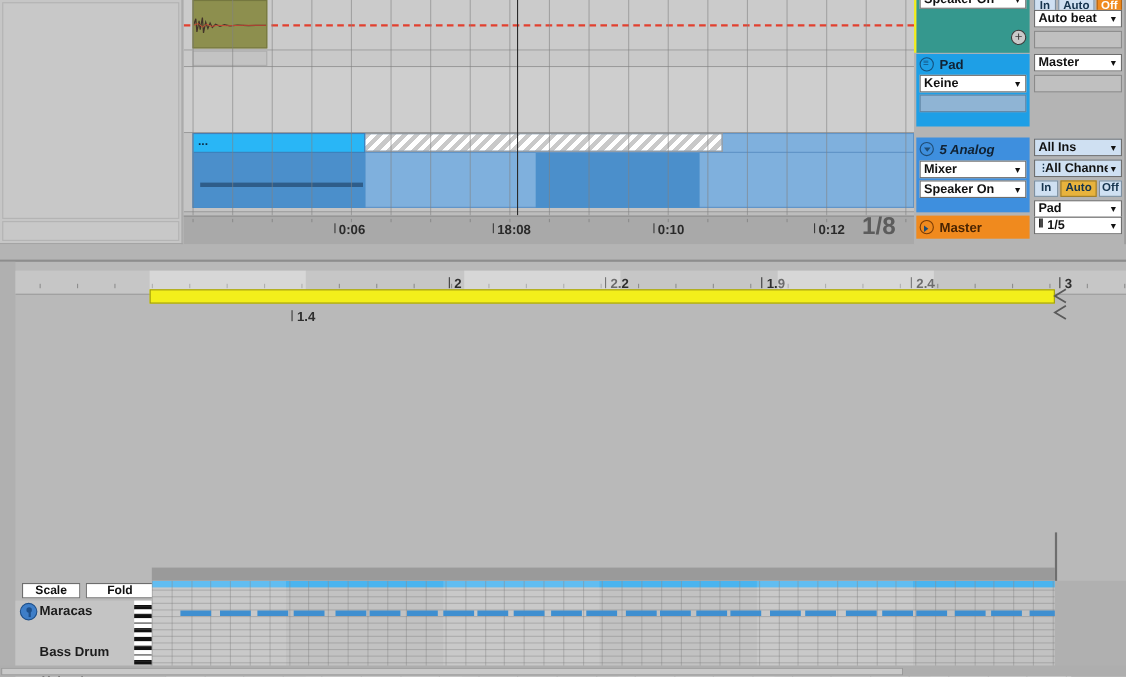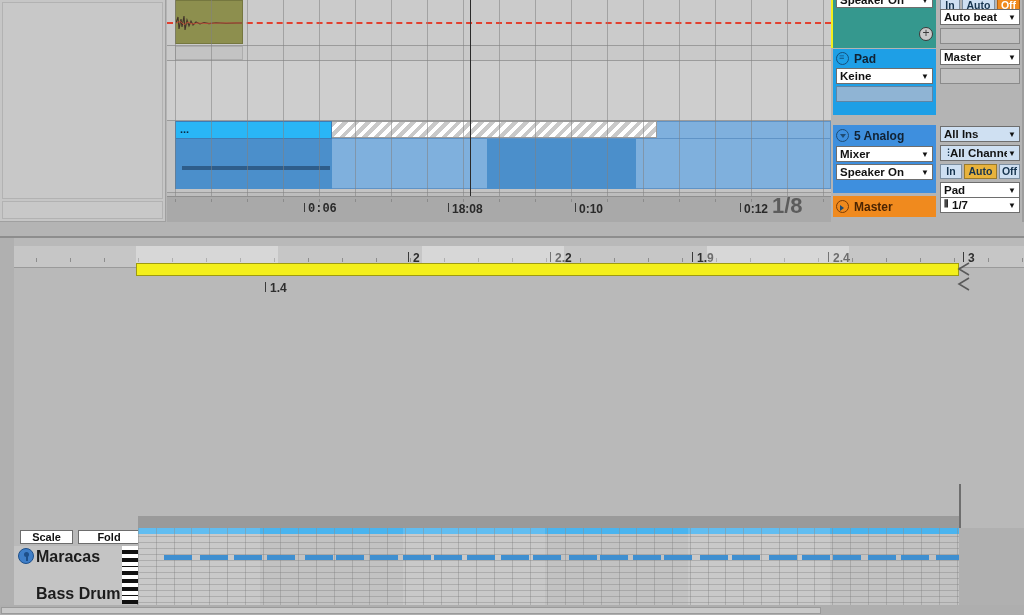--- a/index.html
+++ b/index.html
@@ -59,21 +59,21 @@
   #playhead{ position:absolute; left:303px; top:0; width:1px; height:196px; background:#2a2a2a;}
 
   #timeRuler{ position:absolute; left:0; top:196px; width:664px; height:26px;
      background:#a9a9a9; border-top:1px solid #8f8f8f;}
   .tickS{ position:absolute; top:2px; width:1px; height:3px; background:#8b8b8b;}
   .tlab{ position:absolute; top:5px; font-size:12px; font-weight:bold; color:#2a2a2a;
      white-space:nowrap;}
   .tlab:before{ content:""; position:absolute; left:-4px; top:1px; width:1px; height:9px;
      background:#3a3a3a;}
   #sig{ position:absolute; left:772px; top:194px; width:58px; height:24px;
-     font-size:22px; font-weight:bold; color:#5c5c5c; text-align:left; line-height:24px;
+     font-size:22px; font-weight:bold; color:#5c5c5c; text-align:center; line-height:24px;
      padding-right:4px; }
 
   
   #mixCol{ position:absolute; left:831px; top:0; width:193px; height:222px; background:#b4b4b4;}
   .chanHdr{ position:absolute; left:2px; width:103px; height:19px; display:flex;
       align-items:center; font-weight:bold; font-size:12px; padding-left:3px; color:#123; }
   .tri{ width:13px; height:13px; border-radius:50%; border:1.6px solid #1f4c74;
       display:inline-block; margin-right:5px; position:relative; flex:none;}
   .tri:after{ content:""; position:absolute; left:3px; top:3.5px;
       border-left:4px solid #1f4c74; border-top:3px solid transparent;
@@ -101,21 +101,21 @@
   #loopBar{ position:absolute; left:136px; top:25px; width:823px; height:13px;
      background:#f3ef1b; border:1px solid #9d9a10;}
   #loopEnd{ position:absolute; left:955px; top:23px; width:16px; height:34px;}
   #fold{ position:absolute; left:20px; top:292px; width:53px; height:14px; }
   #scale{ position:absolute; left:78px; top:292px; width:62px; height:14px; }
   .ebtn{ background:#fff; border:1px solid #6d6d6d; font-weight:bold; font-size:11px;
      text-align:center; line-height:12px; color:#111;}
 
   #noteNames{ position:absolute; left:14px; top:308px; width:124px; height:60px;
      background:#c4c4c4; border-right:1px solid #909090;}
-  .nname{ position:absolute; left:36px; font-size:16px; font-weight:bold; color:#1c1c1c;}
+  .nname{ position:absolute; left:36px; font-size:12px; font-weight:bold; color:#1c1c1c;}
   #pianoKeys{ position:absolute; left:122px; top:308px; width:16px; height:60px;}
   .wkey{ position:absolute; left:0; width:16px; background:#fff; border-bottom:1px solid #111;}
   .bkey{ position:absolute; left:0; width:16px; background:#111;}
 
   #noteGrid{ position:absolute; left:138px; top:290px; width:821px; height:78px;
      background:#c2c2c2; overflow:hidden;}
   #noteGridRight{ position:absolute; left:959px; top:290px; width:65px; height:78px;
      background:#b0b0b0;}
   .gbandL{ position:absolute; top:0; bottom:0; background:rgba(255,255,255,.13);}
   .nrow{ position:absolute; left:0; width:821px; height:1px; background:rgba(120,120,120,.35);}
@@ -217,23 +217,23 @@
         <div class="tickS" style="left: 332px;"></div>
         <div class="tickS" style="left: 368px;"></div>
         <div class="tickS" style="left: 404px;"></div>
         <div class="tickS" style="left: 440px;"></div>
         <div class="tickS" style="left: 476px;"></div>
         <div class="tickS" style="left: 512px;"></div>
         <div class="tickS" style="left: 548px;"></div>
         <div class="tickS" style="left: 584px;"></div>
         <div class="tickS" style="left: 620px;"></div>
         <div class="tickS" style="left: 656px;"></div>
-        <div class="tlab" style="left: 141px; font-family: Liberation Mono, monospace;">0:06</div>
+        <div class="tlab" style="left: 141px;">0:06</div>
         <div class="tlab" style="left: 285px;">18:08</div>
-        <div class="tlab" style="left: 412px; text-align: center;">0:10</div>
+        <div class="tlab" style="left: 431px; text-align: center;">0:10</div>
         <div class="tlab" style="left: 577px;">0:12</div>
       </div>
   </div>
 
   <div id="sig">1/8</div>
 
   <div id="mixCol">
 
     <div style="position:absolute;left:2px;top:0;width:103px;height:48px;background:#35988e;"></div>
     <div style="position:absolute;left:0;top:0;width:2px;height:48px;background:#f3ef1b;"></div>
@@ -264,21 +264,21 @@
       <span class="arw">▼</span>
     </div>
     <div class="slot" style="left:5px;top:86px;width:97px;background:#8fb4d4;border-color:#5f85a5;"></div>
     <div class="dd" style="left:109px;top:49px;width:80px;">
       <span class="cap">Master</span>
       <span class="arw">▼</span>
     </div>
     <div class="slot" style="left:109px;top:68px;width:80px;"></div>
 
     <div style="position:absolute;left:2px;top:125px;width:103px;height:68px;background:#3e8fde;"></div>
-    <div class="chanHdr" style="top:126px;">
+    <div class="chanHdr" style="top:126px;font-style:italic;">
       <span class="tri down"></span>
       <span>5 Analog</span>
     </div>
     <div class="dd" style="left:5px;top:146px;width:97px;">
       <span class="cap">Mixer</span>
       <span class="arw">▼</span>
     </div>
     <div class="dd" style="left:5px;top:164px;width:97px;">
       <span class="cap">Speaker On</span>
       <span class="arw">▼</span>
@@ -300,21 +300,21 @@
       <span class="arw">▼</span>
     </div>
 
     <div style="position:absolute;left:2px;top:196px;width:103px;height:21px;background:#f08a1e;"></div>
     <div class="chanHdr" style="top:196px;height:21px;color:#4a2402;">
       <span class="tri" style="border-color:#7a3c06;"></span>
       <span>Master</span>
     </div>
     <div class="dd" style="left:109px;top:197px;width:80px;padding-left:11px;">
       <span style="position:absolute;left:3px;top:0px;font-size:10px;font-weight:bold;">⦀</span>
-      <span class="cap">1/7</span>
+      <span class="cap">1/5</span>
       <span class="arw">▼</span>
     </div>
     <div style="position:absolute;left:191px;top:0;width:2px;height:222px;background:#9d9d9d;"></div>
   </div>
 
   <div id="editor">
     <div id="edLeftRail"></div>
 
     <div id="barRuler">
         <div class="bTick" style="left: 22px;"></div>

